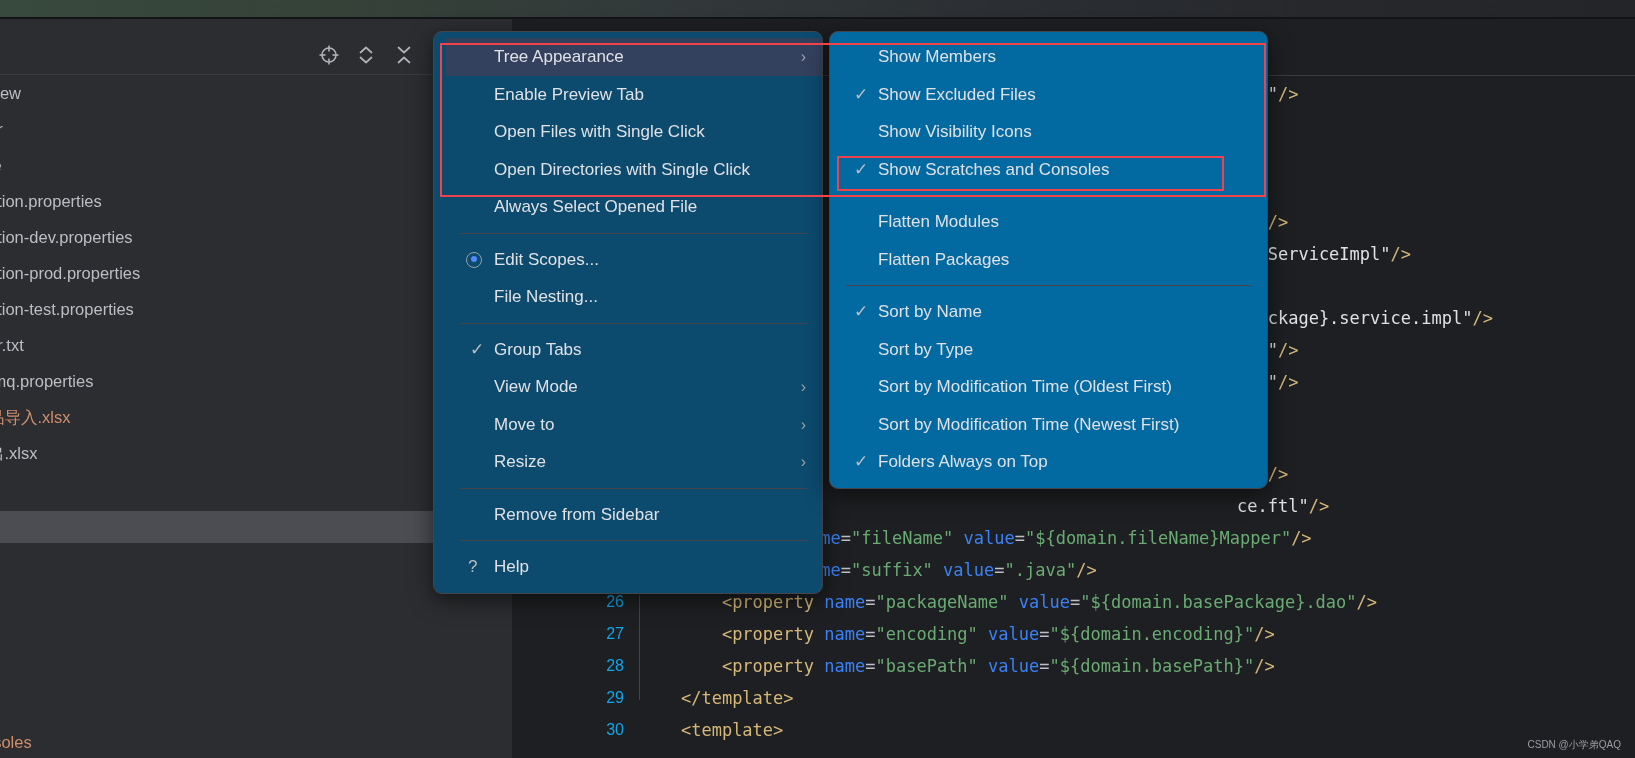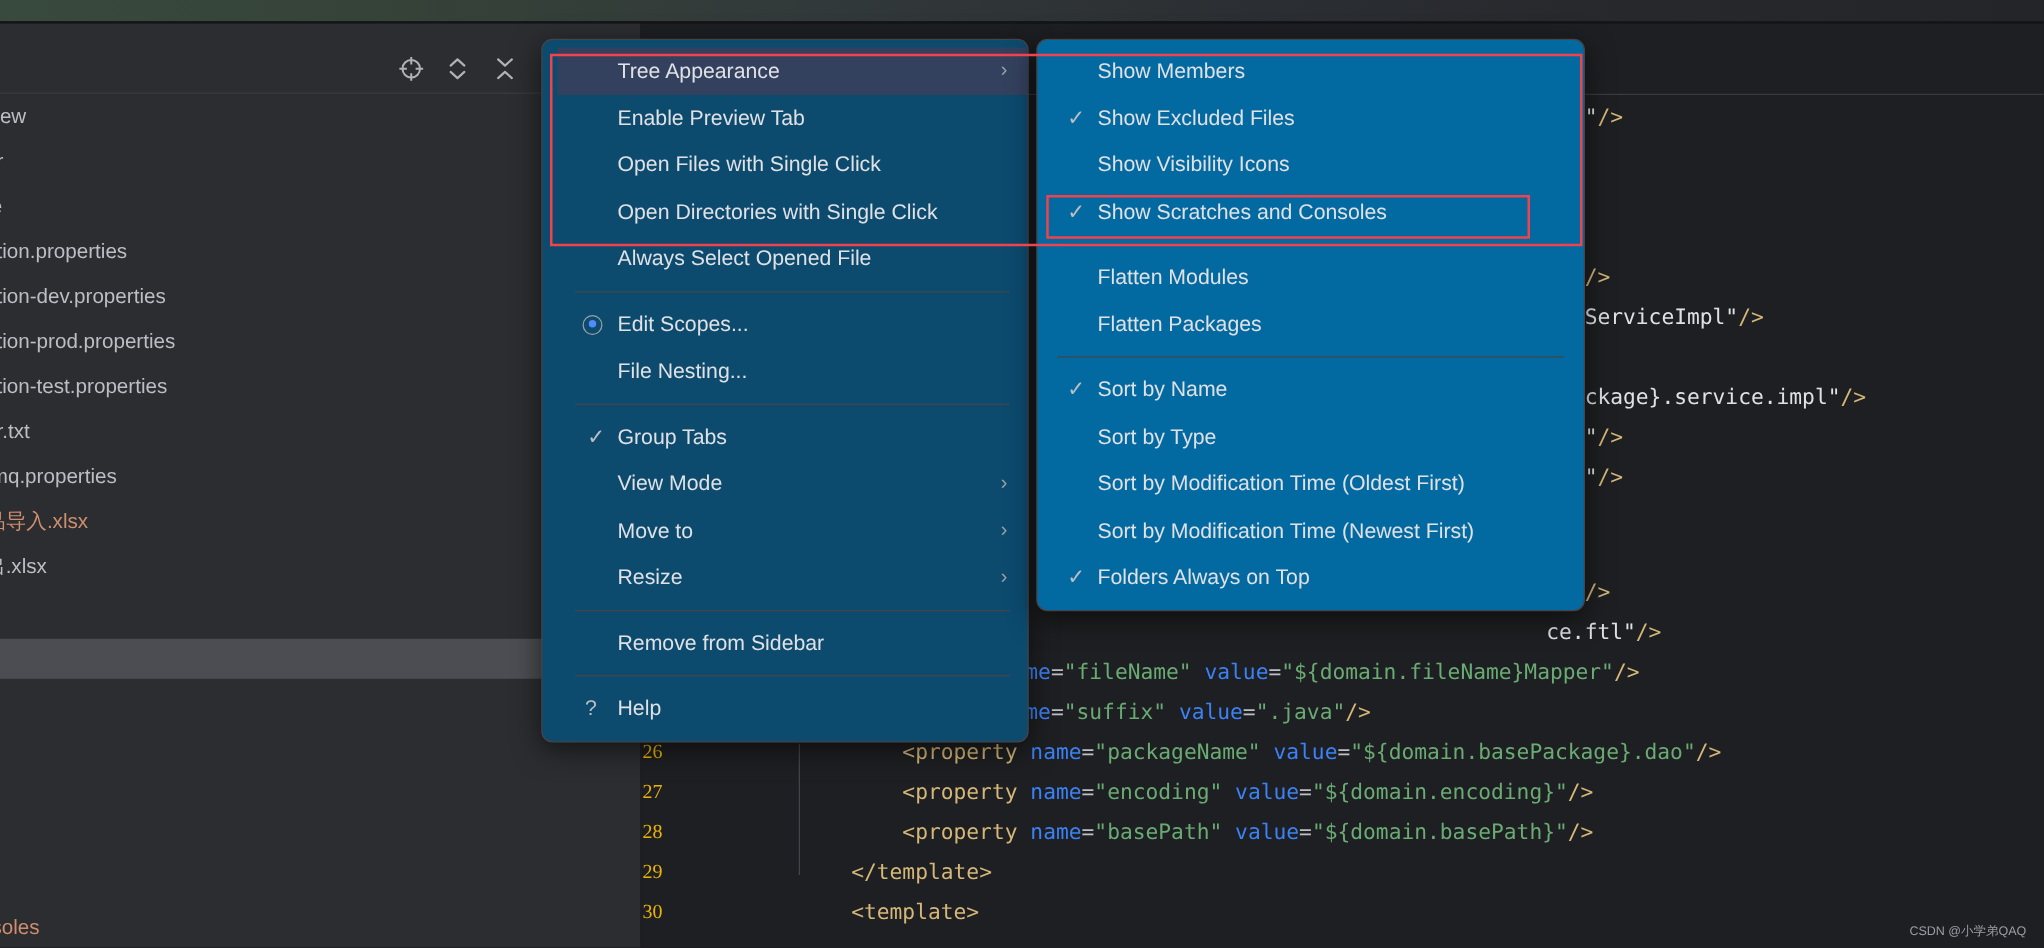--- a/index.html
+++ b/index.html
@@ -125,26 +125,26 @@
     left: 0;
     height: 32px;
     line-height: 32px;
     font-family: "DejaVu Sans Mono", "Liberation Mono", monospace;
     font-size: 17px;
     white-space: pre;
   }
   .lnum {
     position: absolute;
     width: 110px;
-    text-align: left;
+    text-align: right;
     height: 32px;
     line-height: 32px;
-    font-family: Liberation Serif, serif;
+    font-family: Liberation Sans, sans-serif;
     font-size: 16px;
-    color: #eab308;
+    color: #0ea5e9;
   }
   .tok-tag   { color: #d5b778; }
   .tok-attr  { color: #3b82f6; }
   .tok-str   { color: #6aab73; }
   .tok-eq    { color: #bcbec4; }
 
   
   #menu-primary {
     position: absolute;
     left: 433px; top: 31px;

